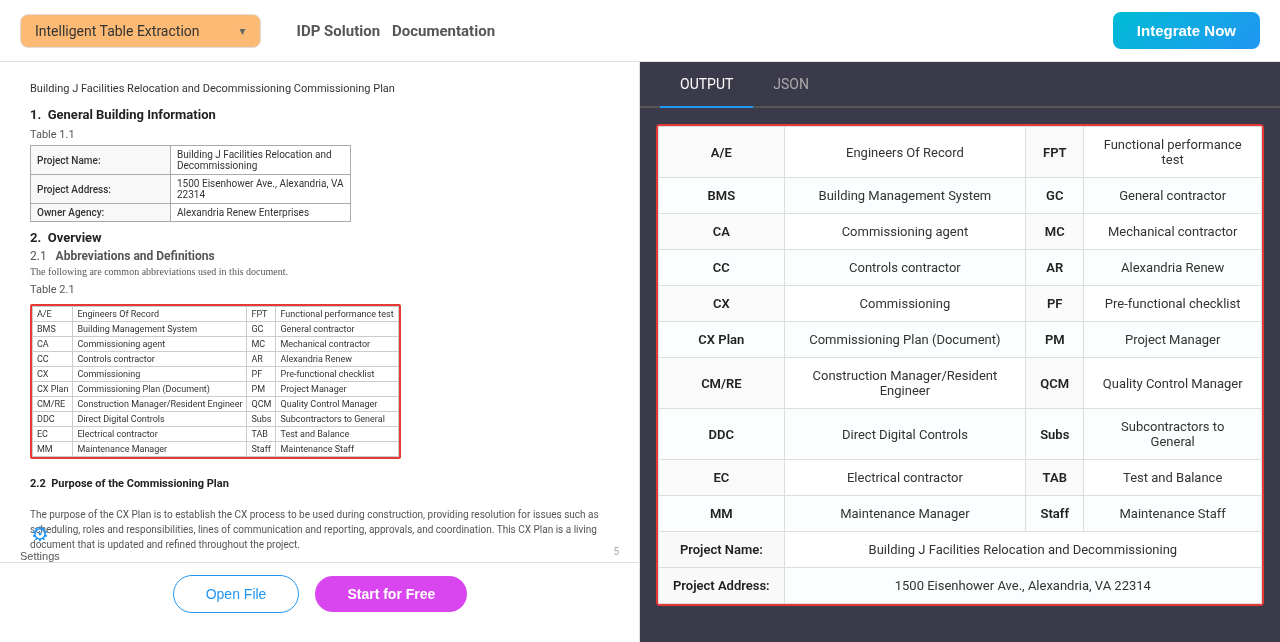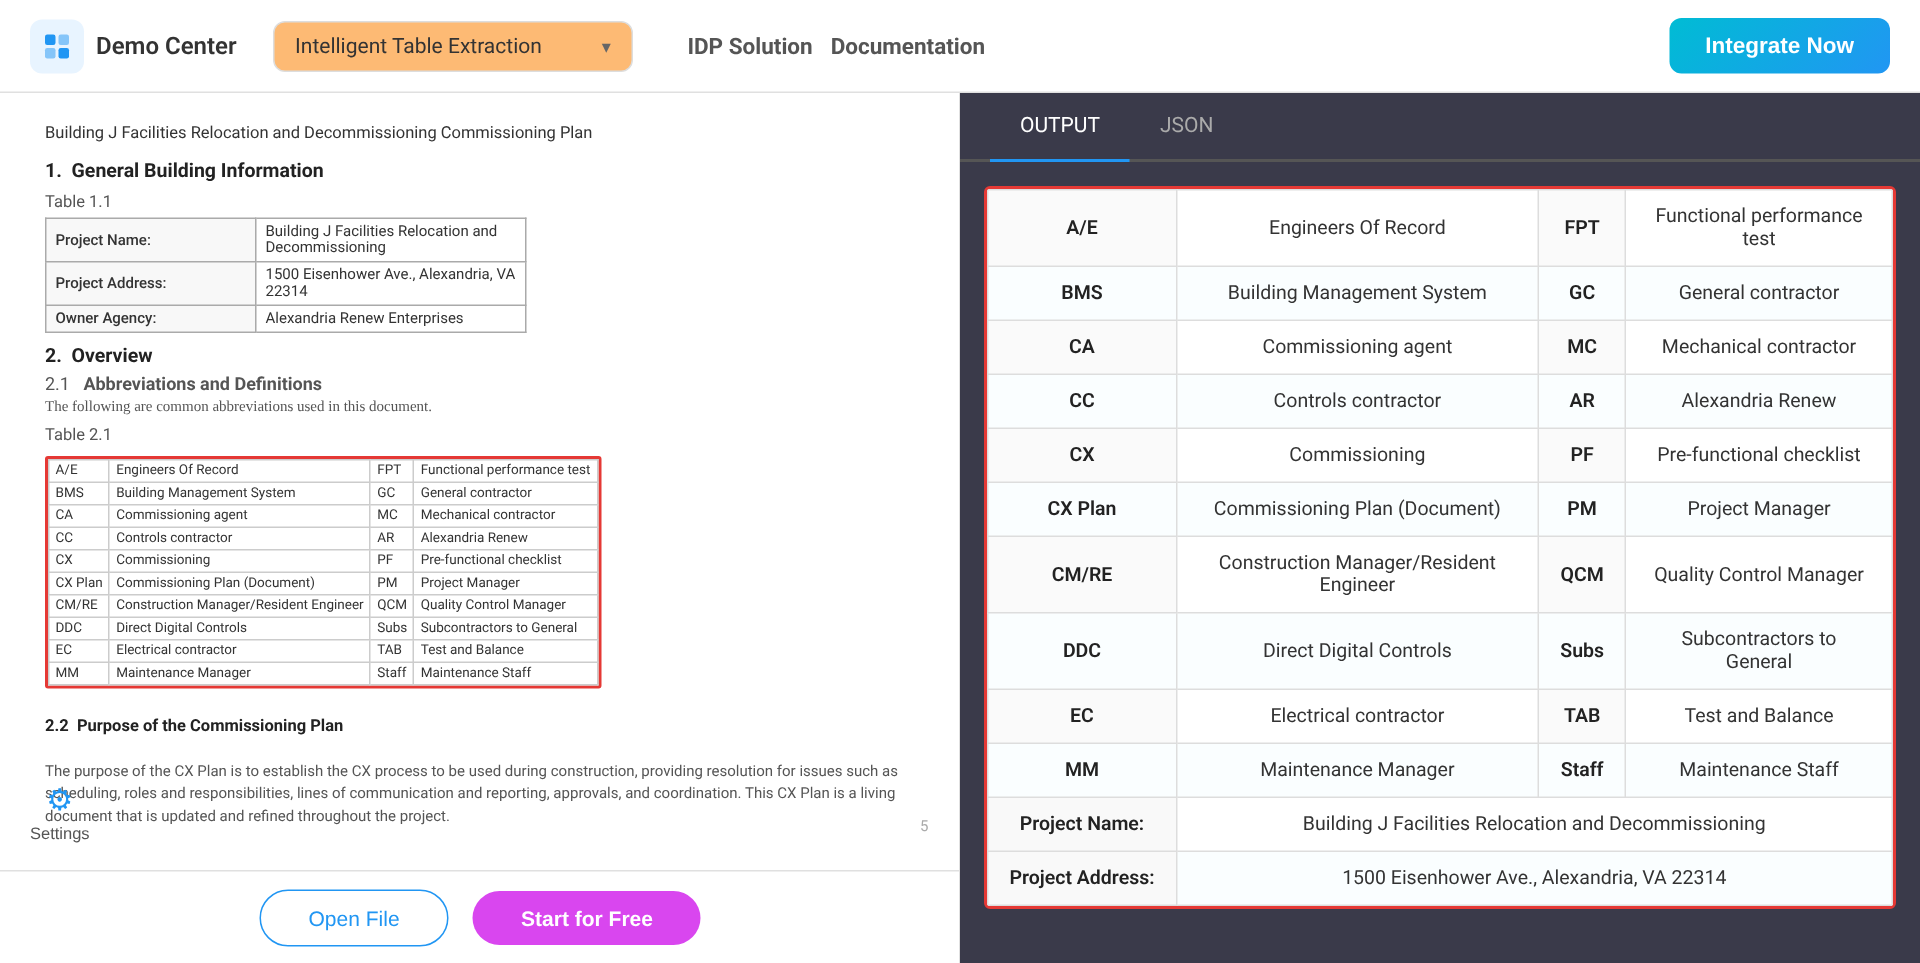--- a/index.html
+++ b/index.html
@@ -100,50 +100,39 @@
       white-space: nowrap;
     }
     .extracted-table td:nth-child(2), .extracted-table td:nth-child(4) {
       background: #fff; text-align: center;
     }
     .extracted-table tr:nth-child(even) td { background: #fafeff; }
     .extracted-table td.label-cell { background: #f9f9f9 !important; font-weight: 600; }
 
     
     .bottom-bar {
-      position: absolute; bottom: 0; left: 0; width: 640px; height: 62px;
+      position: absolute; bottom: 18px; left: 0; width: 640px; height: 62px;
       background: #fff; border-top: 1px solid #e0e0e0;
       display: flex; align-items: center; justify-content: center; gap: 16px;
     }
     .open-file-btn {
       border: 1px solid #2196f3; background: #fff; color: #2196f3;
       border-radius: 24px; padding: 10px 32px; font-size: 14px; font-weight: 500; cursor: pointer;
     }
     .start-free-btn {
       background: #d946ef; color: #fff;
       border: none; border-radius: 24px; padding: 10px 32px; font-size: 14px; font-weight: 600; cursor: pointer;
     }
 
     .page-num { position: absolute; bottom: 85px; right: 20px; font-size: 10px; color: #aaa; }
   </style>
 </head>
 <body>
 
 <div class="header">
-  <div class="logo-area">
-    <div class="logo-icon">
-      <svg width="20" height="20" viewBox="0 0 20 20" fill="none">
-        <rect x="2" y="2" width="7" height="7" rx="1.5" fill="#2196f3"></rect>
-        <rect x="11" y="2" width="7" height="7" rx="1.5" fill="#2196f3" opacity="0.5"></rect>
-        <rect x="2" y="11" width="7" height="7" rx="1.5" fill="#2196f3" opacity="0.5"></rect>
-        <rect x="11" y="11" width="7" height="7" rx="1.5" fill="#2196f3"></rect>
-      </svg>
-    </div>
-    <span class="logo-text">Demo Center</span>
-  </div>
 
   <div class="dropdown-selector">
     <span>Intelligent Table Extraction</span>
     <span class="dropdown-arrow">▾</span>
   </div>
 
   <nav class="nav-links">
     <a class="nav-link">IDP Solution</a>
     <a class="nav-link">Documentation</a>
   </nav>

